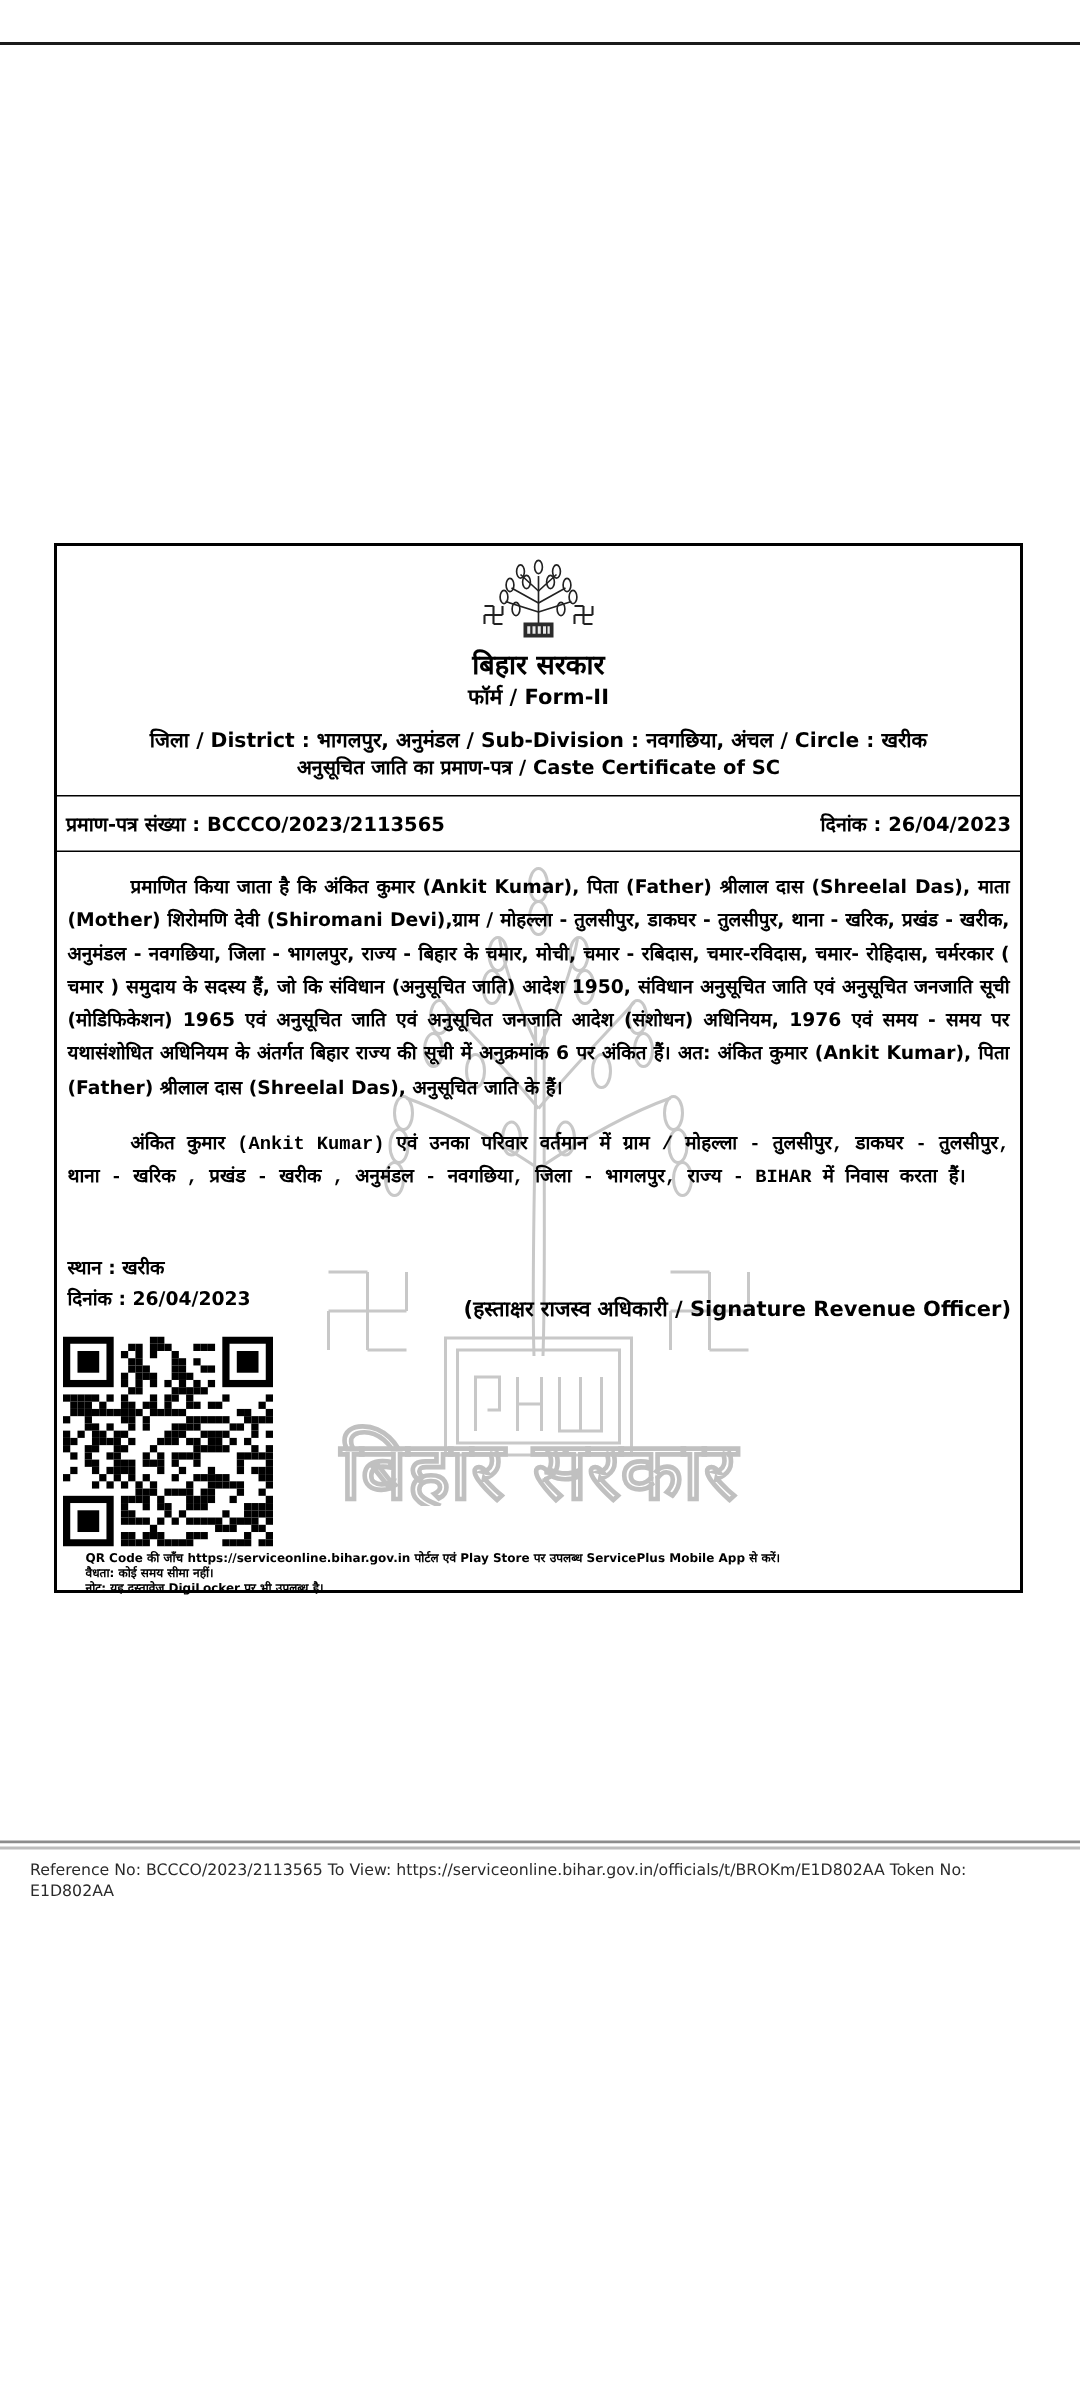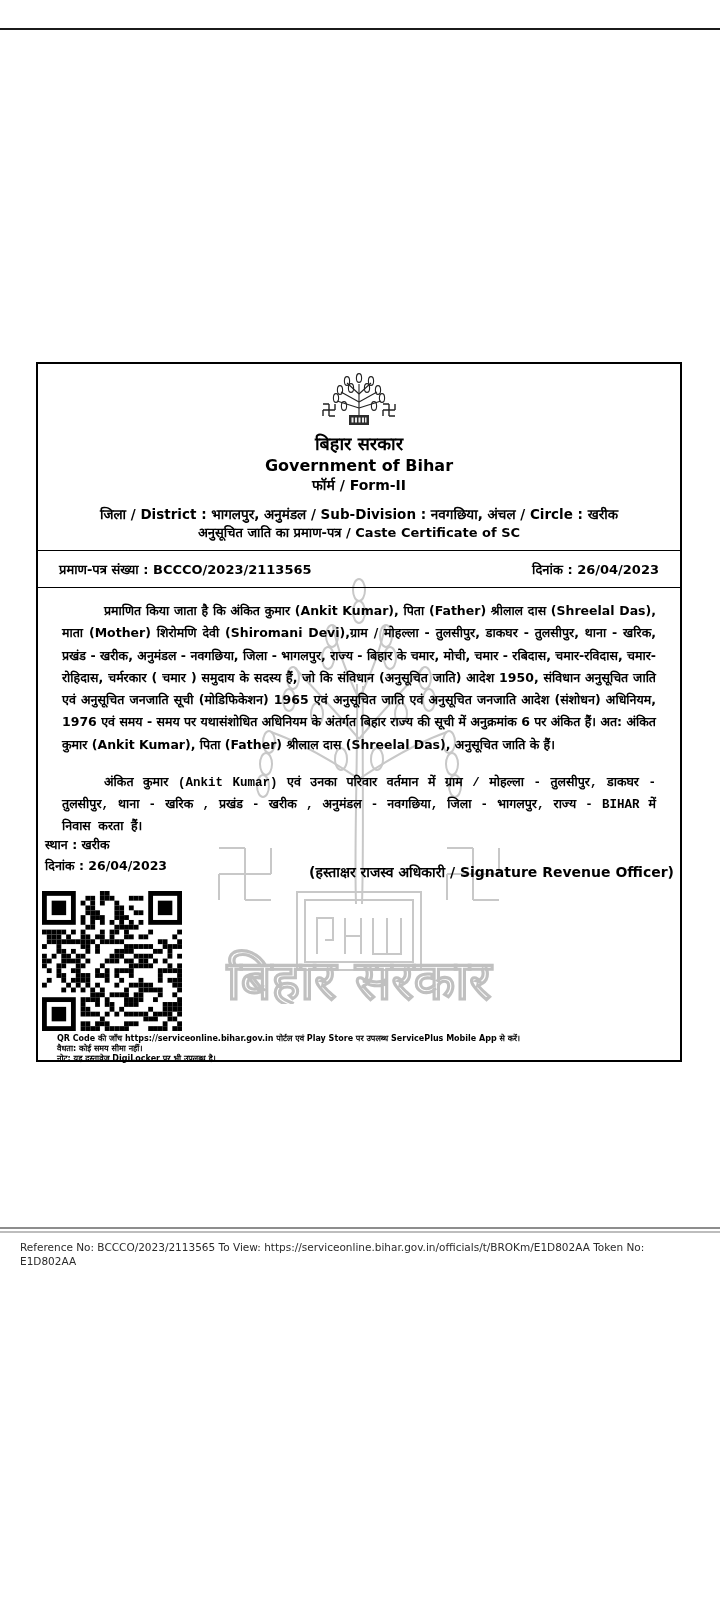--- a/index.html
+++ b/index.html
@@ -23,25 +23,25 @@
   .org-hi{font-size:18px;font-weight:bold;margin-top:5px;line-height:1.25;}
   .org-en{font-size:16px;font-weight:bold;line-height:1.25;}
   .form-no{font-size:14px;font-weight:bold;line-height:1.3;}
   .district-line{font-size:13.5px;font-weight:bold;margin-top:11px;line-height:1.45;text-align:center;}
   .cert-title{font-size:13px;font-weight:bold;line-height:1.45;}
 
   .hr{border:0;border-top:1.5px solid #000;margin:0;}
   .hr-top{margin-top:7px;}
   .cert-row{
     display:flex;justify-content:space-between;align-items:center;
-    font-size:13px;font-weight:bold;padding:9px 21px;
+    font-size:13px;font-weight:bold;padding:9px 6px;
   }
 
   .body-text{
-    padding:0 24px;font-size:12.5px;font-weight:bold;text-align:justify;
+    padding:0 7px;font-size:12.5px;font-weight:bold;text-align:justify;
     line-height:1.78;
   }
   .p1{margin:12px 0 0 0;text-indent:42px;}
   .p2{margin:16px 0 0 0;text-indent:42px;font-family:Liberation Mono, monospace;}
 
   .meta-block{position:absolute;left:7px;top:464px;font-size:12.5px;font-weight:bold;line-height:1.7;}
   .signature{position:absolute;right:6px;top:492px;font-size:14px;font-weight:bold;}
 
   .qr-wrap{position:absolute;left:4px;top:521px;width:140px;height:140px;background:#fff;}
 
@@ -150,21 +150,20 @@
         <g fill="#e8e8e8">
           <rect x="40.5" y="47.5" width="2" height="5"></rect>
             <rect x="44" y="47.5" width="2" height="5"></rect>
           <rect x="47.5" y="47.5" width="2" height="5"></rect>
             <rect x="51" y="47.5" width="2" height="5"></rect>
           <rect x="54" y="47.5" width="1.5" height="5"></rect>
         </g>
       </svg>
 
       <div class="org-hi">बिहार सरकार</div>
-      <div class="org-en">Government of Bihar</div>
       <div class="form-no">फॉर्म / Form-II</div>
       <div class="district-line">जिला / District : भागलपुर, अनुमंडल / Sub-Division : नवगछिया, अंचल / Circle : खरीक</div>
       <div class="cert-title">अनुसूचित जाति का प्रमाण-पत्र / Caste Certificate of SC</div>
     </div>
 
     <hr class="hr hr-top">
     <div class="cert-row">
       <span>प्रमाण-पत्र संख्या : BCCCO/2023/2113565</span>
       <span>दिनांक : 26/04/2023</span>
     </div>

